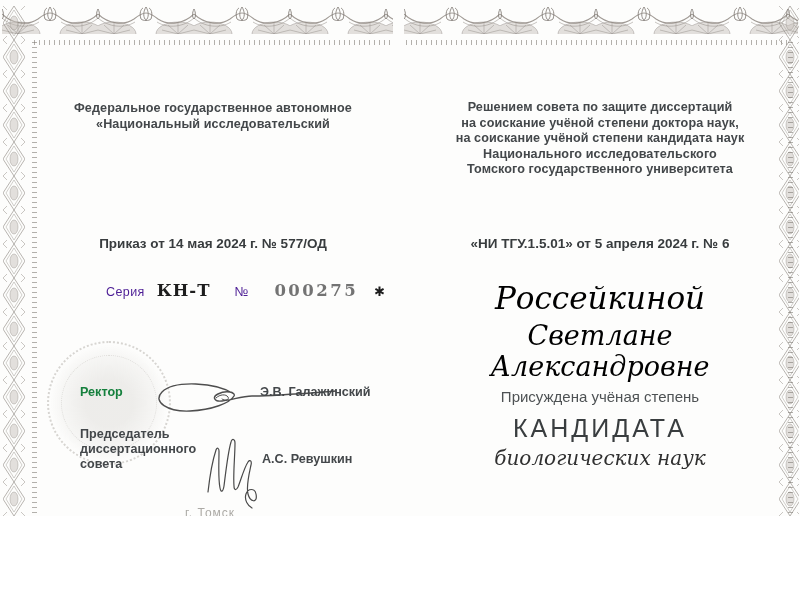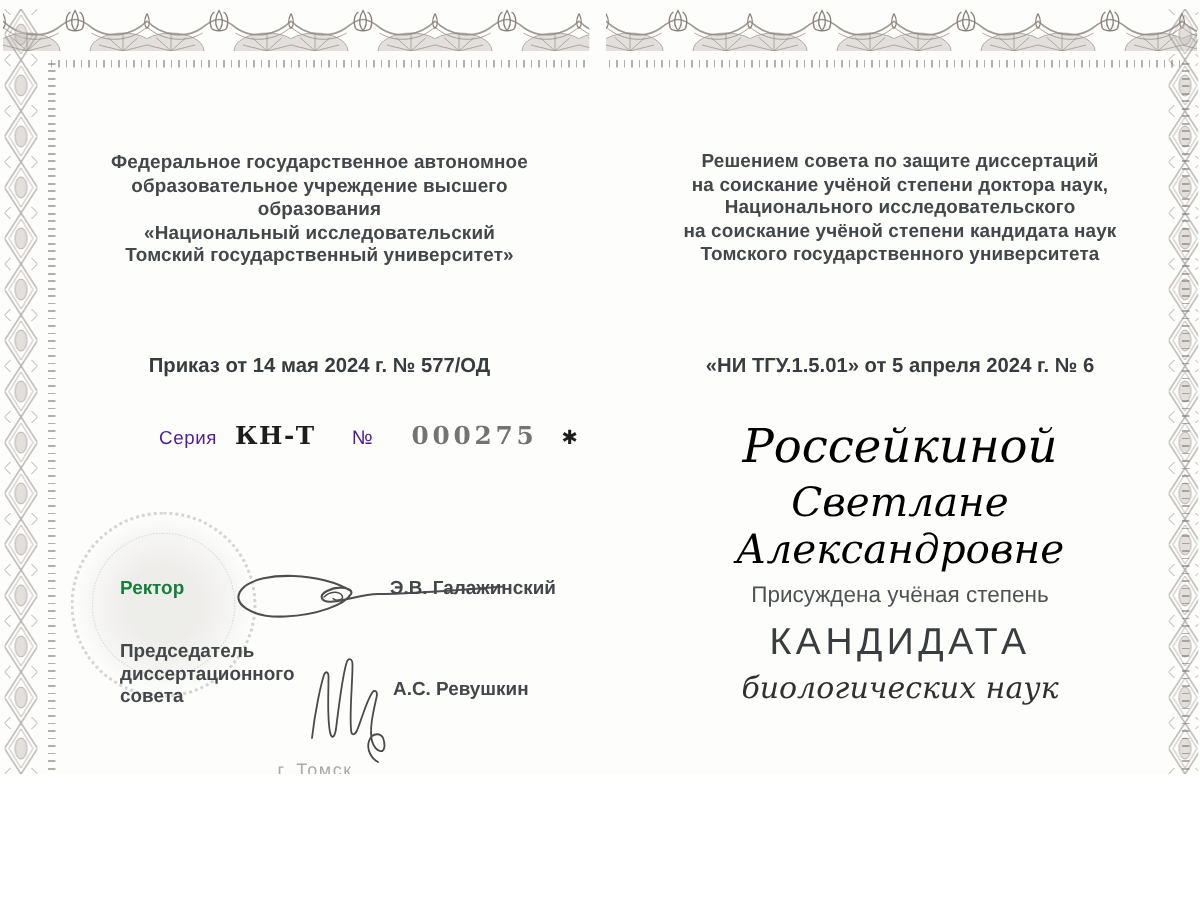--- a/index.html
+++ b/index.html
@@ -97,23 +97,21 @@
       </svg>
     <svg class="band" style="left:3px;top:6px" width="22" height="588">
         <rect width="22" height="588" fill="url(#ornV)"></rect>
       </svg>
     <div class="tick-h" style="left:34px;top:40px;width:357px"></div>
     <div class="tick-h" style="left:34px;top:558px;width:357px"></div>
     <div class="tick-v" style="left:32px;top:40px;height:523px"></div>
 
     <div class="abs center uni-block" style="left:60px;top:101px">
       <div>Федеральное государственное автономное</div>
-      <div>образовательное учреждение высшего образования</div>
       <div>«Национальный исследовательский</div>
-      <div>Томский государственный университет»</div>
     </div>
 
     <div class="abs center bold-line" style="left:53px;top:199px">Приказ от 14 мая 2024 г. № 577/ОД</div>
 
     <div class="abs serial" style="left:106px;top:281px">
       <span class="s-label muted">Серия</span>
       <span class="s-series">КН-Т</span>
       <span class="s-no muted">№</span>
       <span class="s-num">000275</span>
       <span class="s-star">✱</span>
@@ -153,22 +151,22 @@
     <svg class="band" style="left:779px;top:6px" width="20" height="588">
         <rect width="20" height="588" fill="url(#ornV)"></rect>
       </svg>
     <div class="tick-h" style="left:406px;top:40px;width:384px"></div>
     <div class="tick-h" style="left:406px;top:558px;width:384px"></div>
     <div class="tick-v" style="left:788px;top:40px;height:523px"></div>
 
     <div class="abs center uni-block" style="left:437px;top:100px;width:326px">
       <div>Решением совета по защите диссертаций</div>
       <div>на соискание учёной степени доктора наук,</div>
+      <div>на соискание учёной степени кандидата наук</div>
       <div>Национального исследовательского</div>
-      <div>на соискание учёной степени кандидата наук</div>
       <div>Томского государственного университета</div>
     </div>
 
     <div class="abs center bold-line" style="left:440px;top:199px">«НИ ТГУ.1.5.01» от 5 апреля 2024 г. № 6</div>
 
     <div class="abs center script recipient1" style="left:440px;top:280px">Россейкиной</div>
     <div class="abs center script recipient2" style="left:420px;top:320px">Светлане Александровне</div>
 
     <div class="abs center award" style="left:450px;top:388px">Присуждена учёная степень</div>
     <div class="abs center degree" style="left:450px;top:414px">КАНДИДАТА</div>

